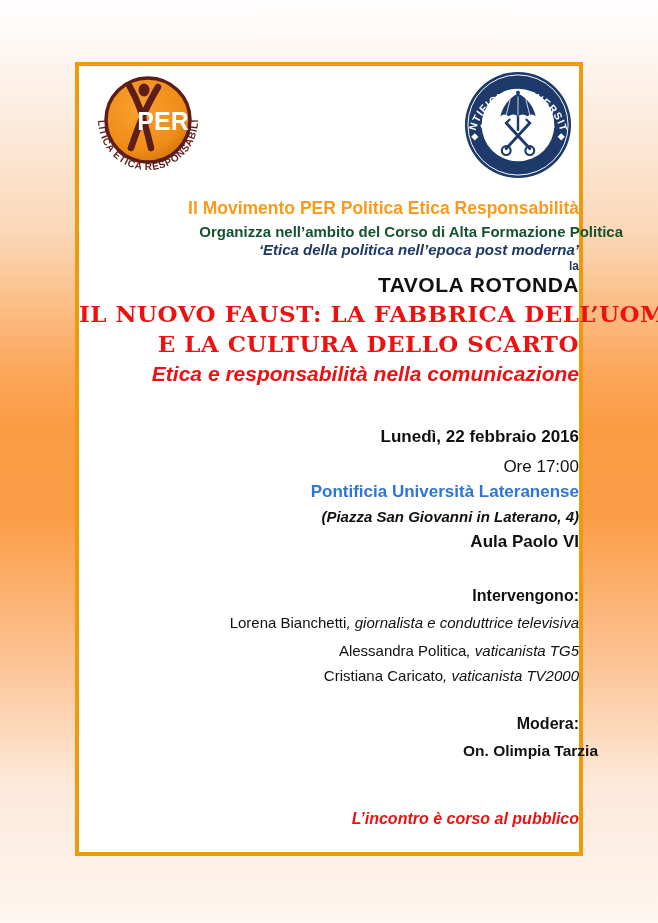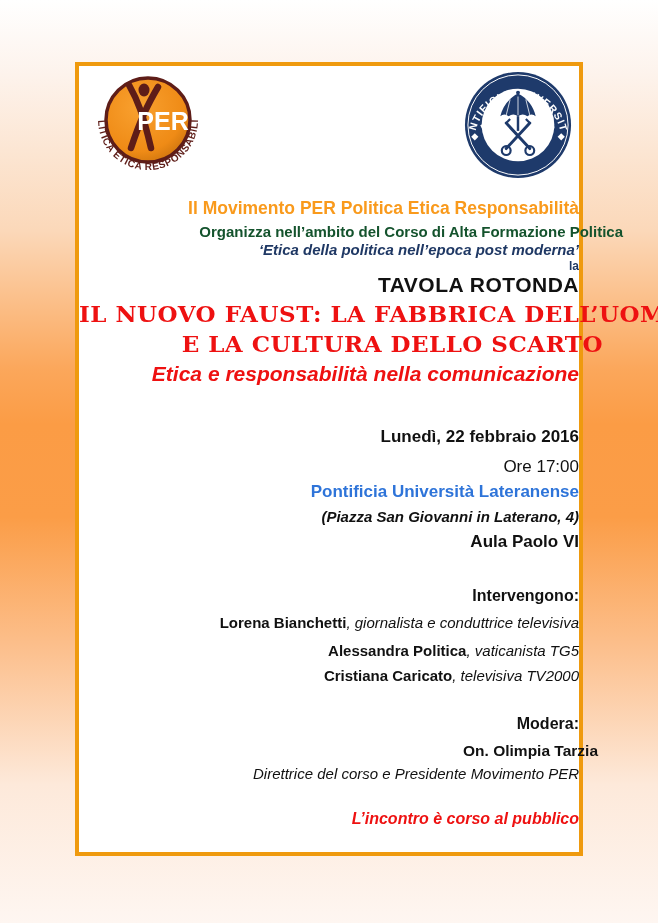--- a/index.html
+++ b/index.html
@@ -98,40 +98,39 @@
     font-weight: bold;
     letter-spacing: 0.5px;
   }
   .h-red2 {
     top: 264px;
     color: #ee1111;
     font-family: "DejaVu Serif", serif;
     font-size: 23px;
     font-weight: bold;
     letter-spacing: 0.5px;
-    padding-left: 24px;
   }
   .h-red3 {
     top: 296px;
     color: #ee1111;
     font-size: 21px;
     font-weight: bold;
     font-style: italic;
   }
   .d-date   { top: 361px; color: #111111; font-size: 17px; font-weight: bold; }
   .d-time   { top: 391px; color: #111111; font-size: 17px; font-weight: normal; }
   .d-venue  { top: 416px; color: #2e74d9; font-size: 17px; font-weight: bold; }
   .d-addr   { top: 442px; color: #111111; font-size: 15px; font-weight: bold; font-style: italic; }
   .d-room   { top: 466px; color: #111111; font-size: 17px; font-weight: bold; }
   .s-head   { top: 521px; color: #111111; font-size: 16px; font-weight: bold; }
   .s-1      { top: 548px; }
   .s-2      { top: 576px; }
   .s-3      { top: 601px; }
   .speaker  { color: #111111; font-size: 15px; }
-  .speaker .name { font-weight: bold; }
+  .speaker .name { font-weight: normal; }
   .speaker .role { font-style: italic; }
   .m-head   { top: 649px; color: #111111; font-size: 16px; font-weight: bold; }
   .m-name   { top: 676px; color: #111111; font-size: 15.5px; font-weight: bold; margin-left: 19px; }
   .m-role   { top: 699px; color: #111111; font-size: 15px; font-style: italic; }
   .f-note   { top: 744px; color: #ee1111; font-size: 16px; font-weight: bold; font-style: italic; }
   svg text { font-family: "Liberation Sans", sans-serif; }
 </style>
 </head>
 <body>
 
@@ -213,23 +212,22 @@
     <div class="line d-room">Aula Paolo VI</div>
 
     <div class="line s-head">Intervengono:</div>
     <div class="line s-1 speaker">
       <span class="name">Lorena Bianchetti</span><span class="role">, giornalista e conduttrice televisiva</span>
     </div>
     <div class="line s-2 speaker">
       <span class="name">Alessandra Politica</span><span class="role">, vaticanista TG5</span>
     </div>
     <div class="line s-3 speaker">
-      <span class="name">Cristiana Caricato</span><span class="role">, televisiva TV2000</span>
+      <span class="name">Cristiana Caricato</span><span class="role">, vaticanista TV2000</span>
     </div>
 
     <div class="line m-head">Modera:</div>
     <div class="line m-name">On. Olimpia Tarzia</div>
-    <div class="line m-role">Direttrice del corso e Presidente Movimento PER</div>
 
     <div class="line f-note">L’incontro è corso al pubblico</div>
 
   </div>
 </div>
 
 </body></html>

